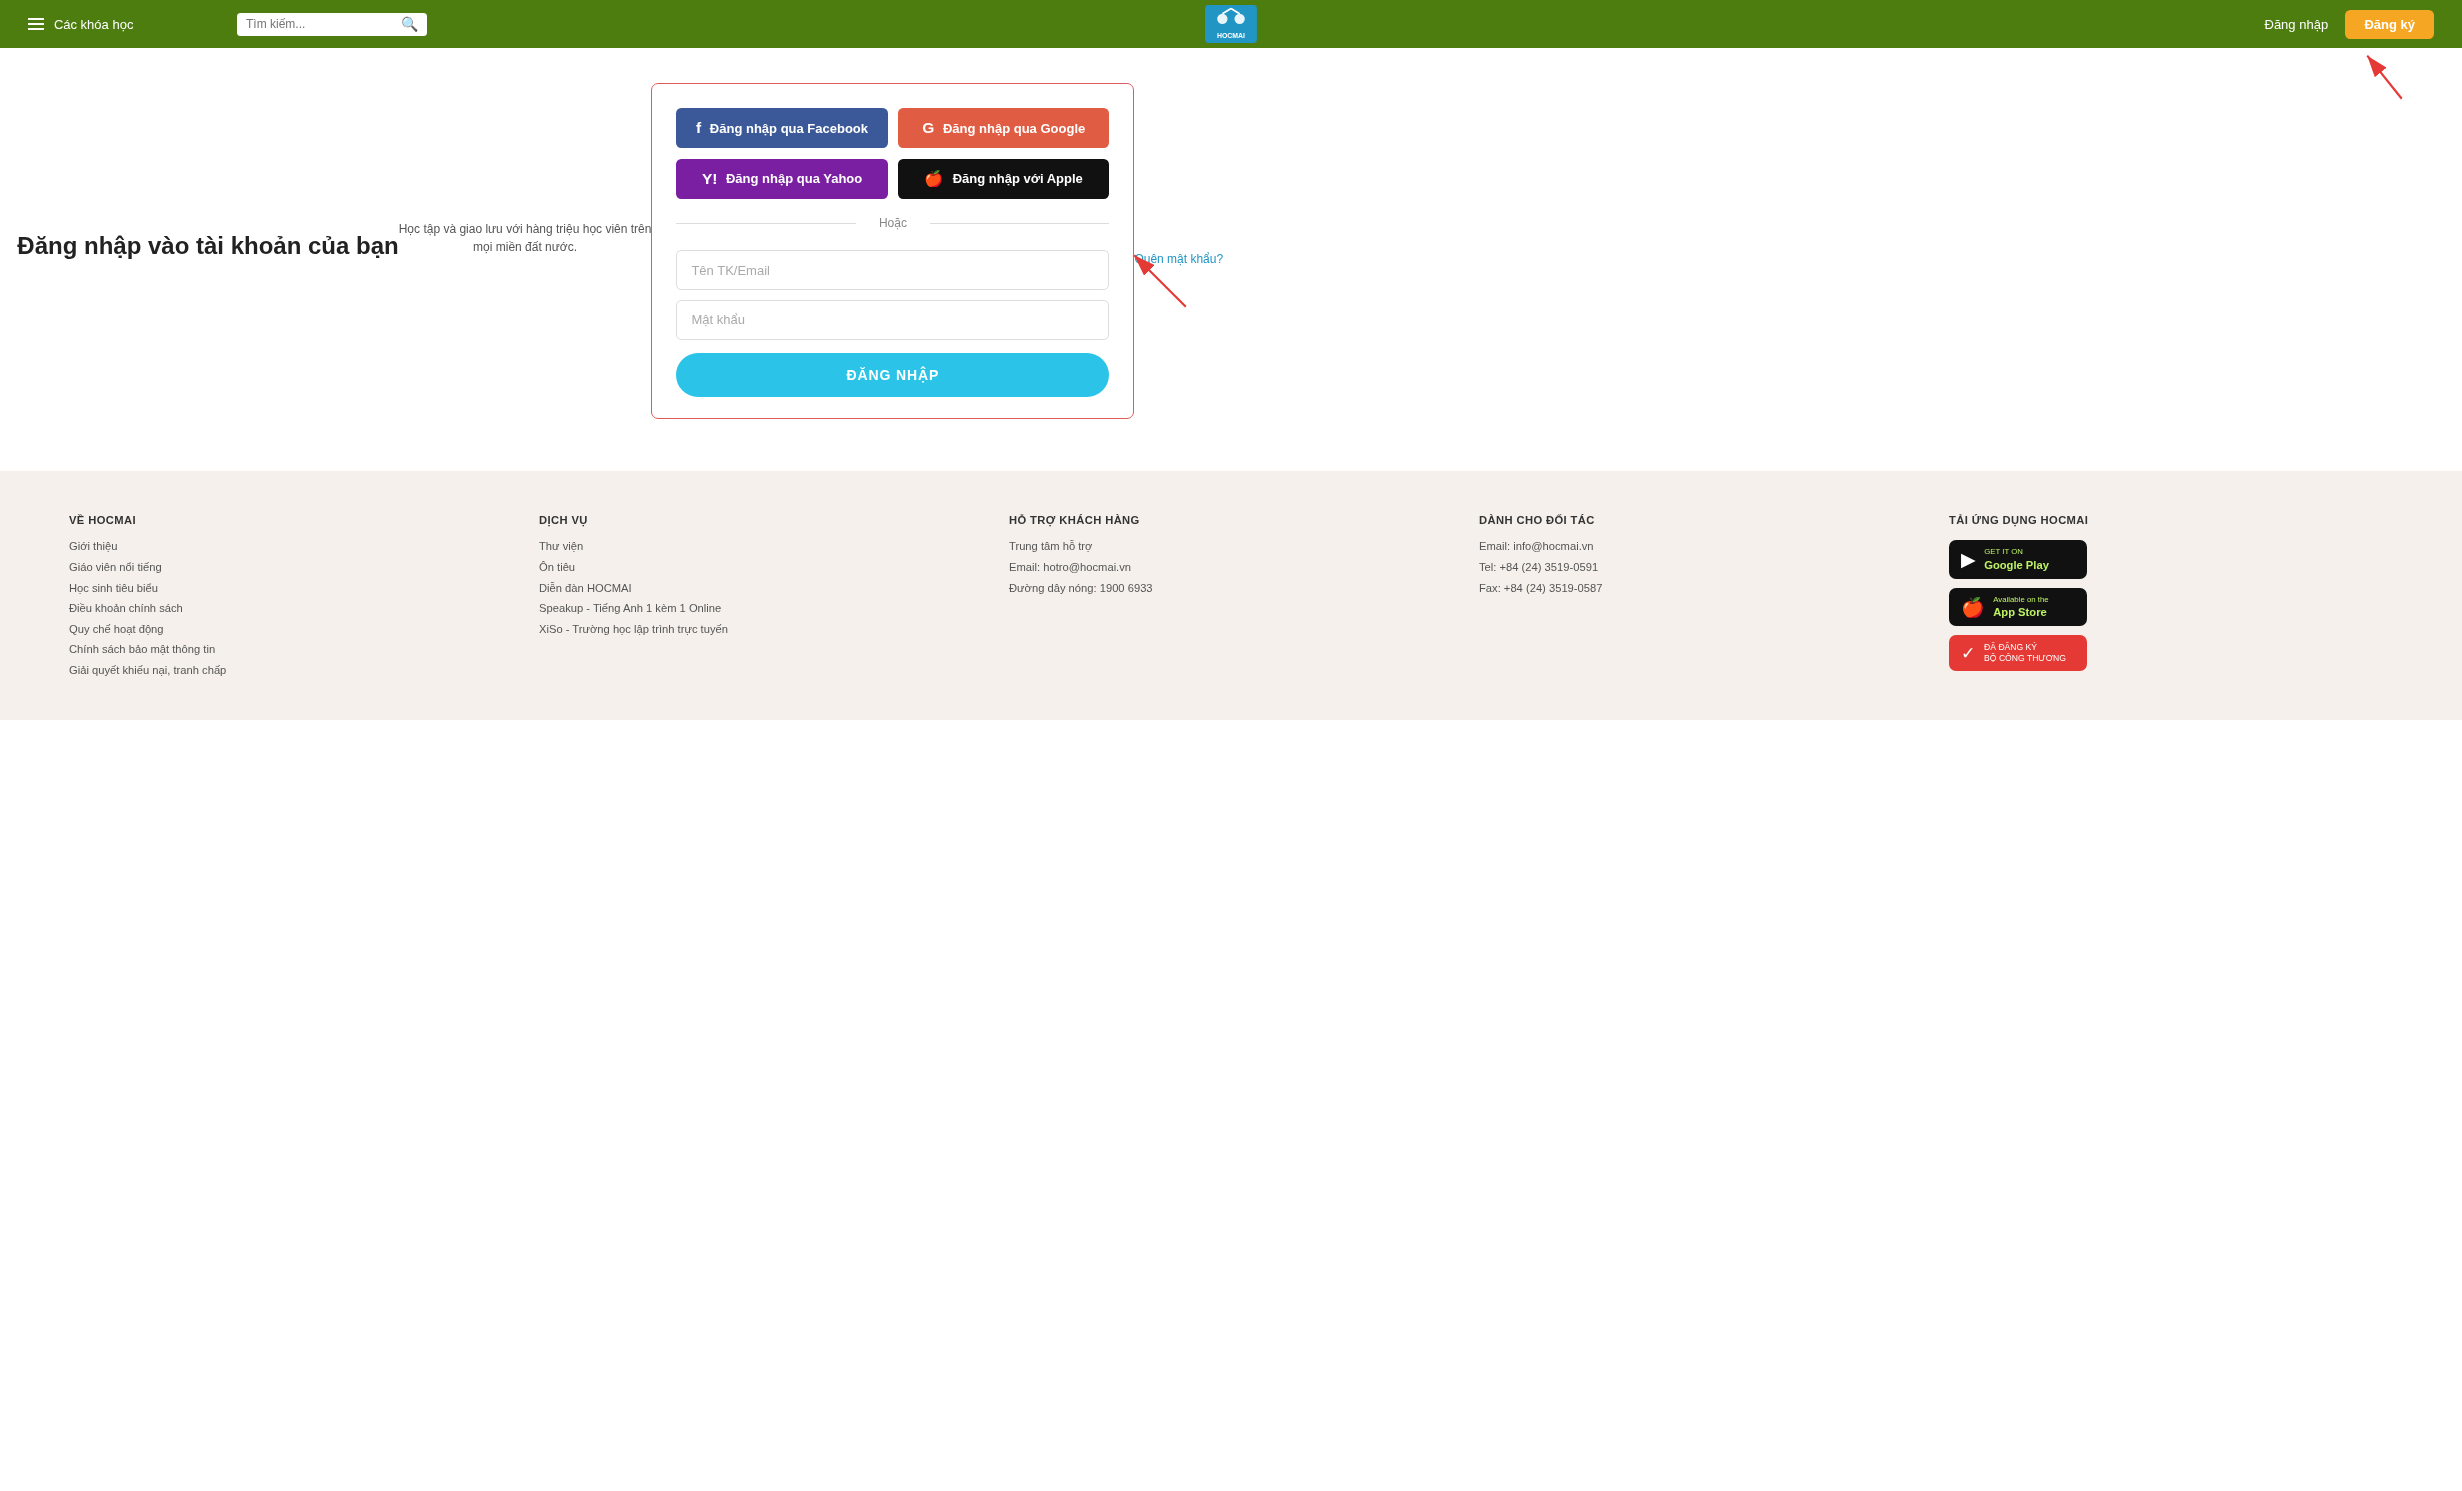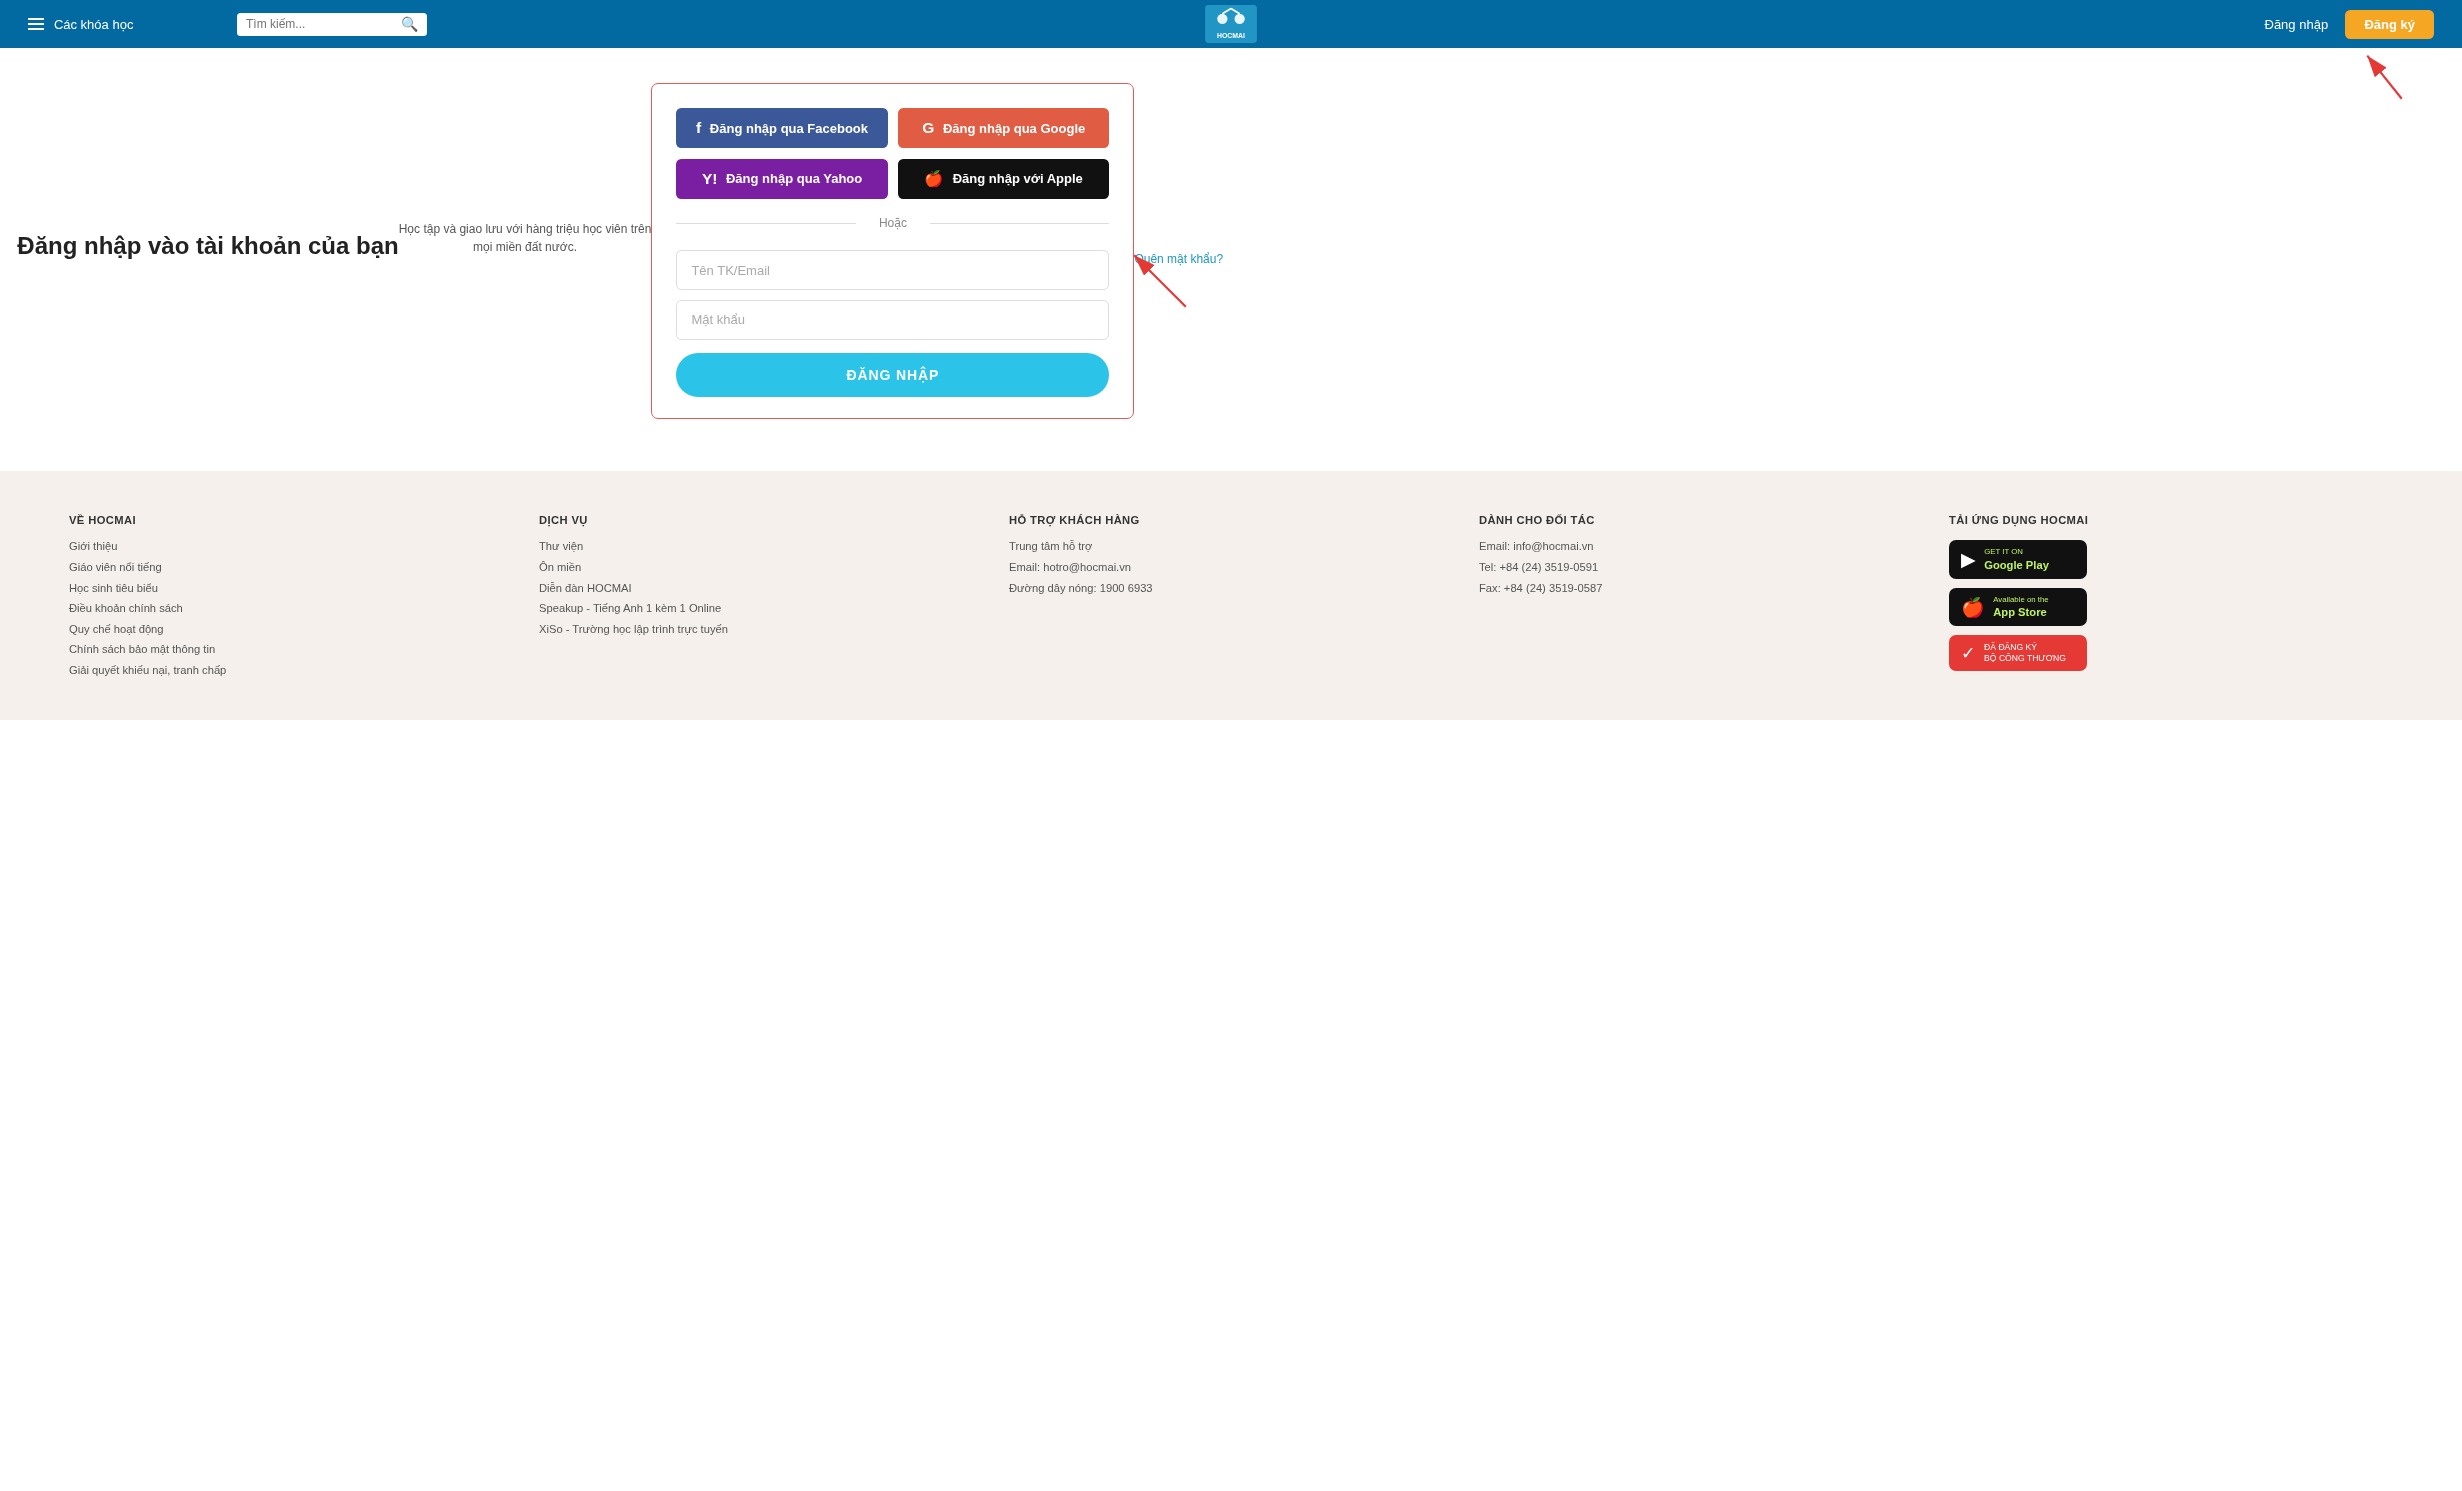--- a/index.html
+++ b/index.html
@@ -1,20 +1,20 @@
 <!DOCTYPE html>
 <html style="font-size:14px"><head>
   <meta charset="utf-8">
   <style>
     * { margin: 0; padding: 0; box-sizing: border-box; }
     body { font-family: Arial, sans-serif; background: #fff; min-width: 777px; }
 
     
     .header {
-      background: #0369a1;
+      background: #4d7c0f;
       display: flex;
       align-items: center;
       padding: 0 28px;
       height: 48px;
       position: relative;
     }
     .header-left {
       display: flex;
       align-items: center;
       gap: 10.4px;
@@ -368,21 +368,21 @@
       <a class="footer-link">Học sinh tiêu biểu</a>
       <a class="footer-link">Điều khoản chính sách</a>
       <a class="footer-link">Quy chế hoạt động</a>
       <a class="footer-link">Chính sách bảo mật thông tin</a>
       <a class="footer-link">Giải quyết khiếu nại, tranh chấp</a>
     </div>
 
     <div class="footer-col">
       <div class="footer-col-title">DỊCH VỤ</div>
       <a class="footer-link">Thư viện</a>
-      <a class="footer-link">Ôn miền</a>
+      <a class="footer-link">Ôn tiêu</a>
       <a class="footer-link">Diễn đàn HOCMAI</a>
       <a class="footer-link">Speakup - Tiếng Anh 1 kèm 1 Online</a>
       <a class="footer-link">XiSo - Trường học lập trình trực tuyến</a>
     </div>
 
     <div class="footer-col">
       <div class="footer-col-title">HỖ TRỢ KHÁCH HÀNG</div>
       <a class="footer-link">Trung tâm hỗ trợ</a>
       <a class="footer-link">Email: hotro@hocmai.vn</a>
       <a class="footer-link">Đường dây nóng: 1900 6933</a>

